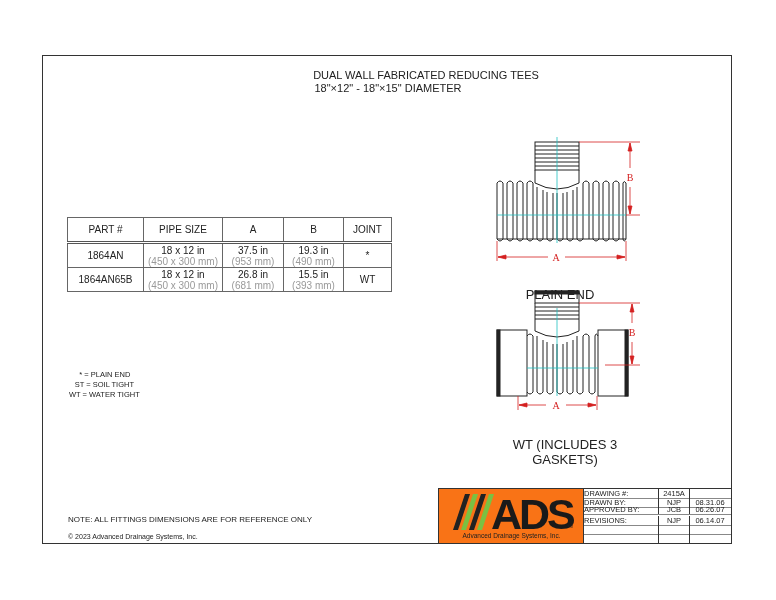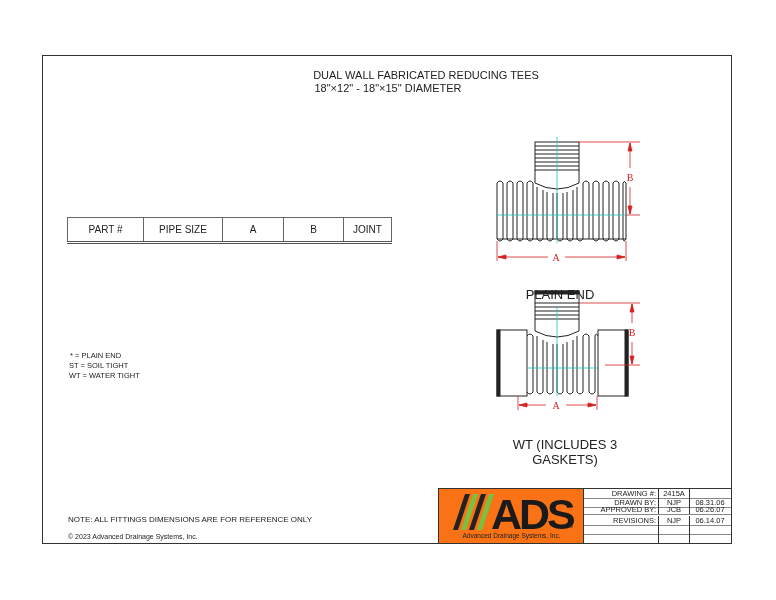--- a/index.html
+++ b/index.html
@@ -8,28 +8,28 @@
   .title { position:absolute; left:0; width:776px; text-align:center; font-size:11px; color:#222; line-height:13px; }
   .t1 { top:69px;padding-left:38px; }
   .t2 { top:82px; }
   table.spec { position:absolute; left:67px; top:217px; border-collapse:collapse; font-size:10px; }
   table.spec td, table.spec th { border:1px solid #666; text-align:center; padding:0; font-weight:normal; color:#222; }
   table.spec th { height:23px; font-size:10px; }
   table.spec tr.hdr th { border-bottom:3px double #555; }
   table.spec tr.grp td { border-top:3px double #555; }
   table.spec td { height:23px; line-height:11px; }
   .mm { color:#999; display:block; }
-  .legend { position:absolute; left:69px; top:351px; font-size:7.5px; line-height:10px; color:#222; }
+  .legend { position:absolute; left:69px; top:370px; font-size:7.5px; line-height:10px; color:#222;text-align:center; }
   .note { position:absolute; left:68px; top:515px; font-size:8px; color:#222; }
   .copy { position:absolute; left:68px; top:533px; font-size:7px; color:#222; }
   .cap { position:absolute; font-size:13px; color:#222; text-align:center;margin-top:20px; }
   .tb-logo { position:absolute; left:438px; top:488px; width:145px; height:56px; border:1px solid #333; border-right:none; box-sizing:border-box; background:#f97316; }
   .tb-grid { position:absolute; left:583px; top:488px; width:149px; height:56px; border:1px solid #333; box-sizing:border-box; }
   .tb-row { position:absolute; left:0; width:147px; height:9px; border-bottom:1px solid #888; font-size:7.5px; line-height:9px; }
-  .tb-row .k { position:absolute; left:0; width:75px; text-align:right; padding-right:2px; box-sizing:border-box; border-right:1px solid #333; height:9px; }
+  .tb-row .k { position:absolute; left:0; width:75px; text-align:left; padding-right:2px; box-sizing:border-box; border-right:1px solid #333; height:9px; }
   .tb-row .v { position:absolute; left:75px; width:30px; text-align:center; border-right:1px solid #333; height:9px; }
   .tb-row .d { position:absolute; left:105px; width:42px; text-align:center; height:9px; }
   .ads-text { position:absolute; left:0; top:43px; width:145px; text-align:center; font-size:6.5px; color:#222; }
   .tm { position:absolute; left:128px; top:35px; font-size:4px; color:#222; }
 </style>
 </head>
 <body>
 
 <div class="sheet"></div>
 
@@ -37,20 +37,34 @@
 <div class="title t2">18"×12" - 18"×15" DIAMETER</div>
 
 <table class="spec">
   <tbody>
       <tr class="hdr">
     <th style="width:75px">PART #</th>
     <th style="width:78px">PIPE SIZE</th>
     <th style="width:60px">A</th>
     <th style="width:59px">B</th>
     <th style="width:47px">JOINT</th>
+  </tr>
+  <tr>
+    <td>1864AN</td>
+    <td><span>18 x 12 in</span><span class="mm">(450 x 300 mm)</span></td>
+    <td><span>37.5 in</span><span class="mm">(953 mm)</span></td>
+    <td><span>19.3 in</span><span class="mm">(490 mm)</span></td>
+    <td>*</td>
+  </tr>
+  <tr>
+    <td>1864AN65B</td>
+    <td><span>18 x 12 in</span><span class="mm">(450 x 300 mm)</span></td>
+    <td><span>26.8 in</span><span class="mm">(681 mm)</span></td>
+    <td><span>15.5 in</span><span class="mm">(393 mm)</span></td>
+    <td>WT</td>
   </tr>
 </tbody>
   </table>
 
 <div class="legend">
   <div style="padding-left:1px">* = PLAIN END</div>
   <div>ST = SOIL TIGHT</div>
   <div>WT = WATER TIGHT</div>
 </div>
 

